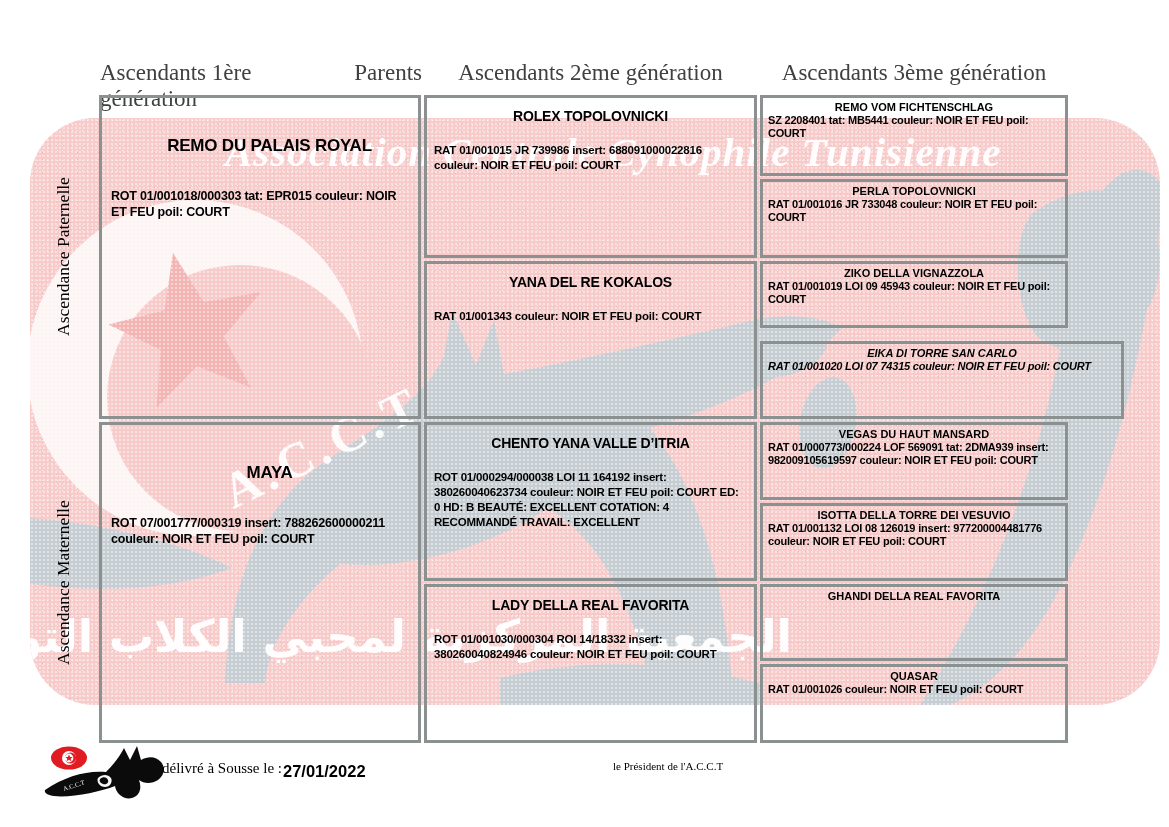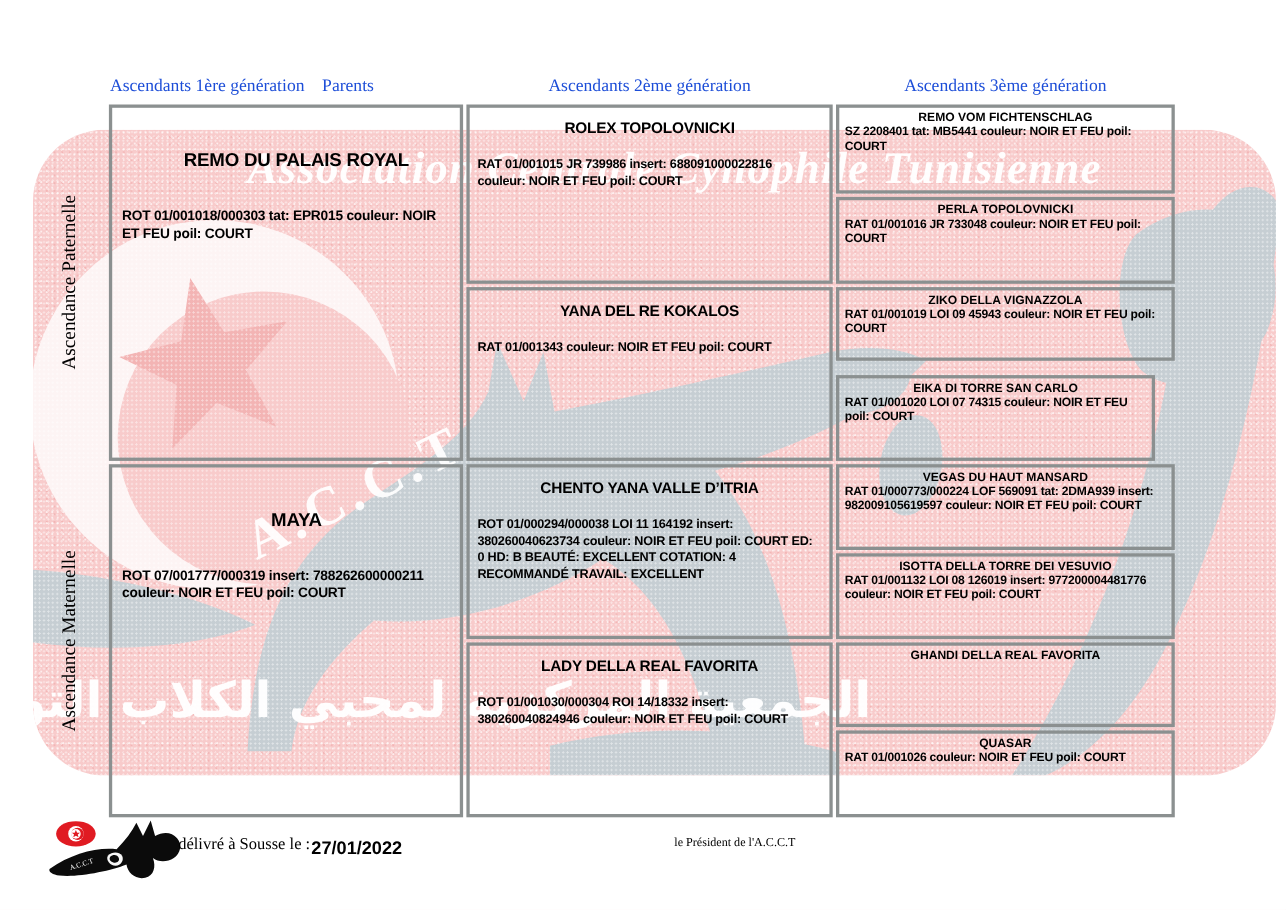--- a/index.html
+++ b/index.html
@@ -20,22 +20,22 @@
       font-family:"Liberation Serif",serif;font-style:italic;font-weight:bold;
       font-size:41px;color:rgba(255,255,255,.96);letter-spacing:1px;}
   .wm-acct{position:absolute;left:185px;top:300px;white-space:nowrap;
       font-family:"Liberation Serif",serif;font-weight:bold;font-size:50px;
       color:rgba(255,255,255,.92);letter-spacing:5px;transform:rotate(-26deg);}
   .wm-arabic{position:absolute;right:368px;top:492px;white-space:nowrap;direction:rtl;
       font-family:"DejaVu Sans",sans-serif;font-weight:bold;font-size:45px;
       color:rgba(255,255,255,.96);}
 
   
-  .col-head{position:absolute;top:70px;font-family:"Liberation Serif",serif;
-      font-size:16px;color:#1d4ed8;}
+  .col-head{position:absolute;top:60px;font-family:"Liberation Serif",serif;
+      font-size:23px;color:#404040;}
   .head1{left:100px;width:322px;display:flex;gap:16px;}
   .head2{left:424px;width:333px;text-align:center;}
   .head3{left:760px;width:308px;text-align:center;}
 
   
   .side-label{position:absolute;left:44px;width:38px;display:flex;align-items:center;justify-content:center;
       font-family:"Liberation Serif",serif;font-size:17.5px;color:#000;
       writing-mode:vertical-rl;transform:rotate(180deg);}
   .side-pat{top:95px;height:324px;}
   .side-mat{top:422px;height:321px;}
@@ -138,21 +138,21 @@
     <div class="cell-details">SZ 2208401 tat: MB5441 couleur: NOIR ET FEU poil: COURT</div>
   </div>
   <div class="cell gen3" style="left:760px;top:179px;width:308px;height:79px;">
     <div class="cell-name">PERLA TOPOLOVNICKI</div>
     <div class="cell-details">RAT 01/001016 JR 733048 couleur: NOIR ET FEU poil: COURT</div>
   </div>
   <div class="cell gen3" style="left:760px;top:261px;width:308px;height:67px;">
     <div class="cell-name">ZIKO  DELLA  VIGNAZZOLA</div>
     <div class="cell-details">RAT 01/001019 LOI 09 45943 couleur: NOIR ET FEU poil: COURT</div>
   </div>
-  <div class="cell gen3" style="left:760px;top:341px;width:290px;height:78px;">
+  <div class="cell gen3" style="left:760px;top:341px;width:364px;height:78px;font-style:italic;">
     <div class="cell-name">EIKA DI TORRE SAN CARLO</div>
     <div class="cell-details">RAT 01/001020 LOI 07 74315 couleur: NOIR ET FEU poil: COURT</div>
   </div>
   <div class="cell gen3" style="left:760px;top:422px;width:308px;height:78px;">
     <div class="cell-name">VEGAS  DU  HAUT  MANSARD</div>
     <div class="cell-details">RAT 01/000773/000224 LOF 569091 tat: 2DMA939 insert: 982009105619597 couleur: NOIR ET FEU poil: COURT</div>
   </div>
   <div class="cell gen3" style="left:760px;top:503px;width:308px;height:78px;">
     <div class="cell-name">ISOTTA  DELLA  TORRE  DEI  VESUVIO</div>
     <div class="cell-details">RAT 01/001132 LOI 08 126019 insert: 977200004481776 couleur: NOIR ET FEU poil: COURT</div>

